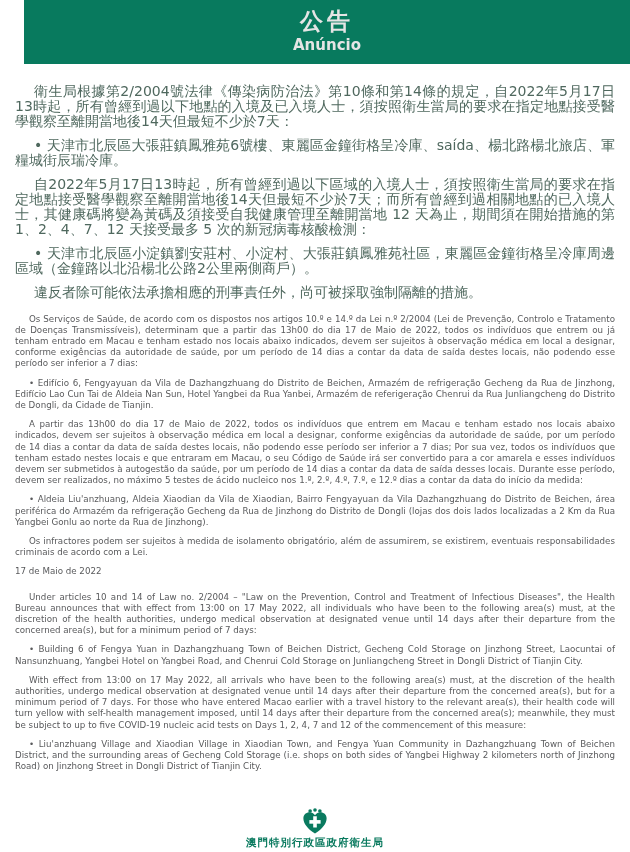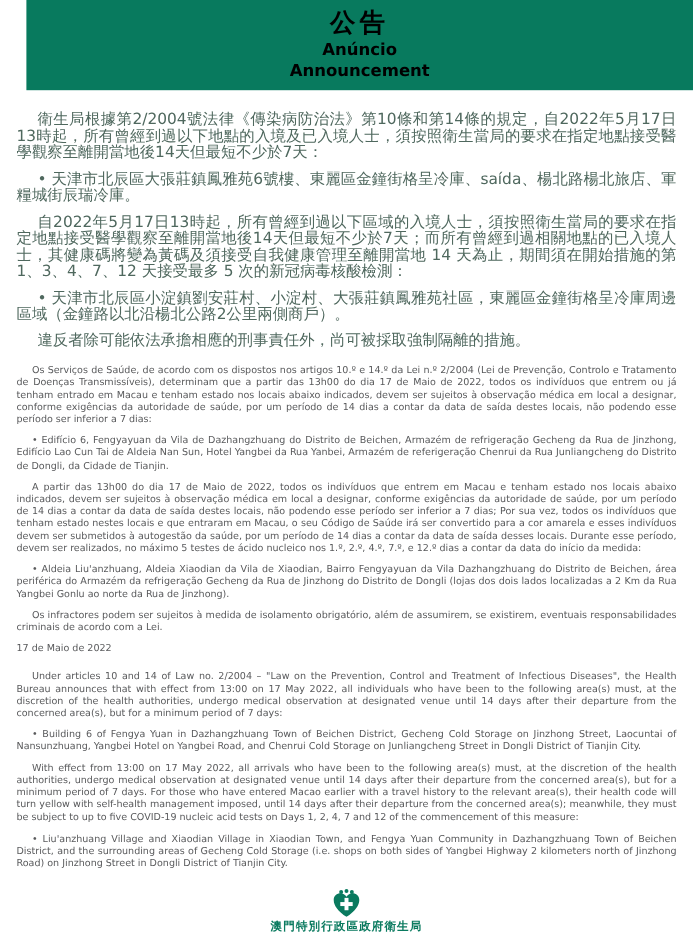--- a/index.html
+++ b/index.html
@@ -8,21 +8,21 @@
     width:630px; height:852px;
     margin:0 auto;
     background:#ffffff;
     font-family:"DejaVu Sans","Liberation Sans",sans-serif;
     display:flex; flex-direction:column;
     overflow:hidden;
   }
   
   .banner {
     background:#087a5e;
-    color:#000000;
+    color:#e5e5e5;
     text-align:center;
     padding:7px 0 9px;
     flex:0 0 auto;
     margin-left:24px;
   }
   .banner .t-zh { font-size:23px; font-weight:bold; line-height:1.25; letter-spacing:4px; }
   .banner .t-pt { font-size:15px; font-weight:bold; line-height:1.25; }
   .banner .t-en { font-size:15px; font-weight:bold; line-height:1.25; }
 
   
@@ -67,29 +67,28 @@
   }
 </style>
 </head>
 <body>
 
 <div class="page">
 
   <header class="banner">
     <div class="t-zh">公告</div>
     <div class="t-pt">Anúncio</div>
-    <div class="t-en">Announcement</div>
   </header>
 
   <main class="doc-body">
 
     <section class="sec-zh">
       <p>衛生局根據第2/2004號法律《傳染病防治法》第10條和第14條的規定，自2022年5月17日13時起，所有曾經到過以下地點的入境及已入境人士，須按照衛生當局的要求在指定地點接受醫學觀察至離開當地後14天但最短不少於7天：</p>
       <p>• 天津市北辰區大張莊鎮鳳雅苑6號樓、東麗區金鐘街格呈冷庫、saída、楊北路楊北旅店、軍糧城街辰瑞冷庫。</p>
-      <p>自2022年5月17日13時起，所有曾經到過以下區域的入境人士，須按照衛生當局的要求在指定地點接受醫學觀察至離開當地後14天但最短不少於7天；而所有曾經到過相關地點的已入境人士，其健康碼將變為黃碼及須接受自我健康管理至離開當地 14 天為止，期間須在開始措施的第 1、3、4、7、12 天接受最多 5 次的新冠病毒核酸檢測：</p>
+      <p>自2022年5月17日13時起，所有曾經到過以下區域的入境人士，須按照衛生當局的要求在指定地點接受醫學觀察至離開當地後14天但最短不少於7天；而所有曾經到過相關地點的已入境人士，其健康碼將變為黃碼及須接受自我健康管理至離開當地 12 天為止，期間須在開始措施的第 1、2、4、7、12 天接受最多 5 次的新冠病毒核酸檢測：</p>
       <p>• 天津市北辰區小淀鎮劉安莊村、小淀村、大張莊鎮鳳雅苑社區，東麗區金鐘街格呈冷庫周邊區域（金鐘路以北沿楊北公路2公里兩側商戶）。</p>
       <p>違反者除可能依法承擔相應的刑事責任外，尚可被採取強制隔離的措施。</p>
     </section>
 
     <section class="sec-pt">
       <p>Os Serviços de Saúde, de acordo com os dispostos nos artigos 10.º e 14.º da Lei n.º 2/2004 (Lei de Prevenção, Controlo e Tratamento de Doenças Transmissíveis), determinam que a partir das 13h00 do dia 17 de Maio de 2022, todos os indivíduos que entrem ou já tenham entrado em Macau e tenham estado nos locais abaixo indicados, devem ser sujeitos à observação médica em local a designar, conforme exigências da autoridade de saúde, por um período de 14 dias a contar da data de saída destes locais, não podendo esse período ser inferior a 7 dias:</p>
       <p>• Edifício 6, Fengyayuan da Vila de Dazhangzhuang do Distrito de Beichen, Armazém de refrigeração Gecheng da Rua de Jinzhong, Edifício Lao Cun Tai de Aldeia Nan Sun, Hotel Yangbei da Rua Yanbei, Armazém de referigeração Chenrui da Rua Junliangcheng do Distrito de Dongli, da Cidade de Tianjin.</p>
       <p>A partir das 13h00 do dia 17 de Maio de 2022, todos os indivíduos que entrem em Macau e tenham estado nos locais abaixo indicados, devem ser sujeitos à observação médica em local a designar, conforme exigências da autoridade de saúde, por um período de 14 dias a contar da data de saída destes locais, não podendo esse período ser inferior a 7 dias; Por sua vez, todos os indivíduos que tenham estado nestes locais e que entraram em Macau, o seu Código de Saúde irá ser convertido para a cor amarela e esses indivíduos devem ser submetidos à autogestão da saúde, por um período de 14 dias a contar da data de saída desses locais. Durante esse período, devem ser realizados, no máximo 5 testes de ácido nucleico nos 1.º, 2.º, 4.º, 7.º, e 12.º dias a contar da data do início da medida:</p>
       <p>• Aldeia Liu'anzhuang, Aldeia Xiaodian da Vila de Xiaodian, Bairro Fengyayuan da Vila Dazhangzhuang do Distrito de Beichen, área periférica do Armazém da refrigeração Gecheng da Rua de Jinzhong do Distrito de Dongli (lojas dos dois lados localizadas a 2 Km da Rua Yangbei Gonlu ao norte da Rua de Jinzhong).</p>
       <p>Os infractores podem ser sujeitos à medida de isolamento obrigatório, além de assumirem, se existirem, eventuais responsabilidades criminais de acordo com a Lei.</p>

